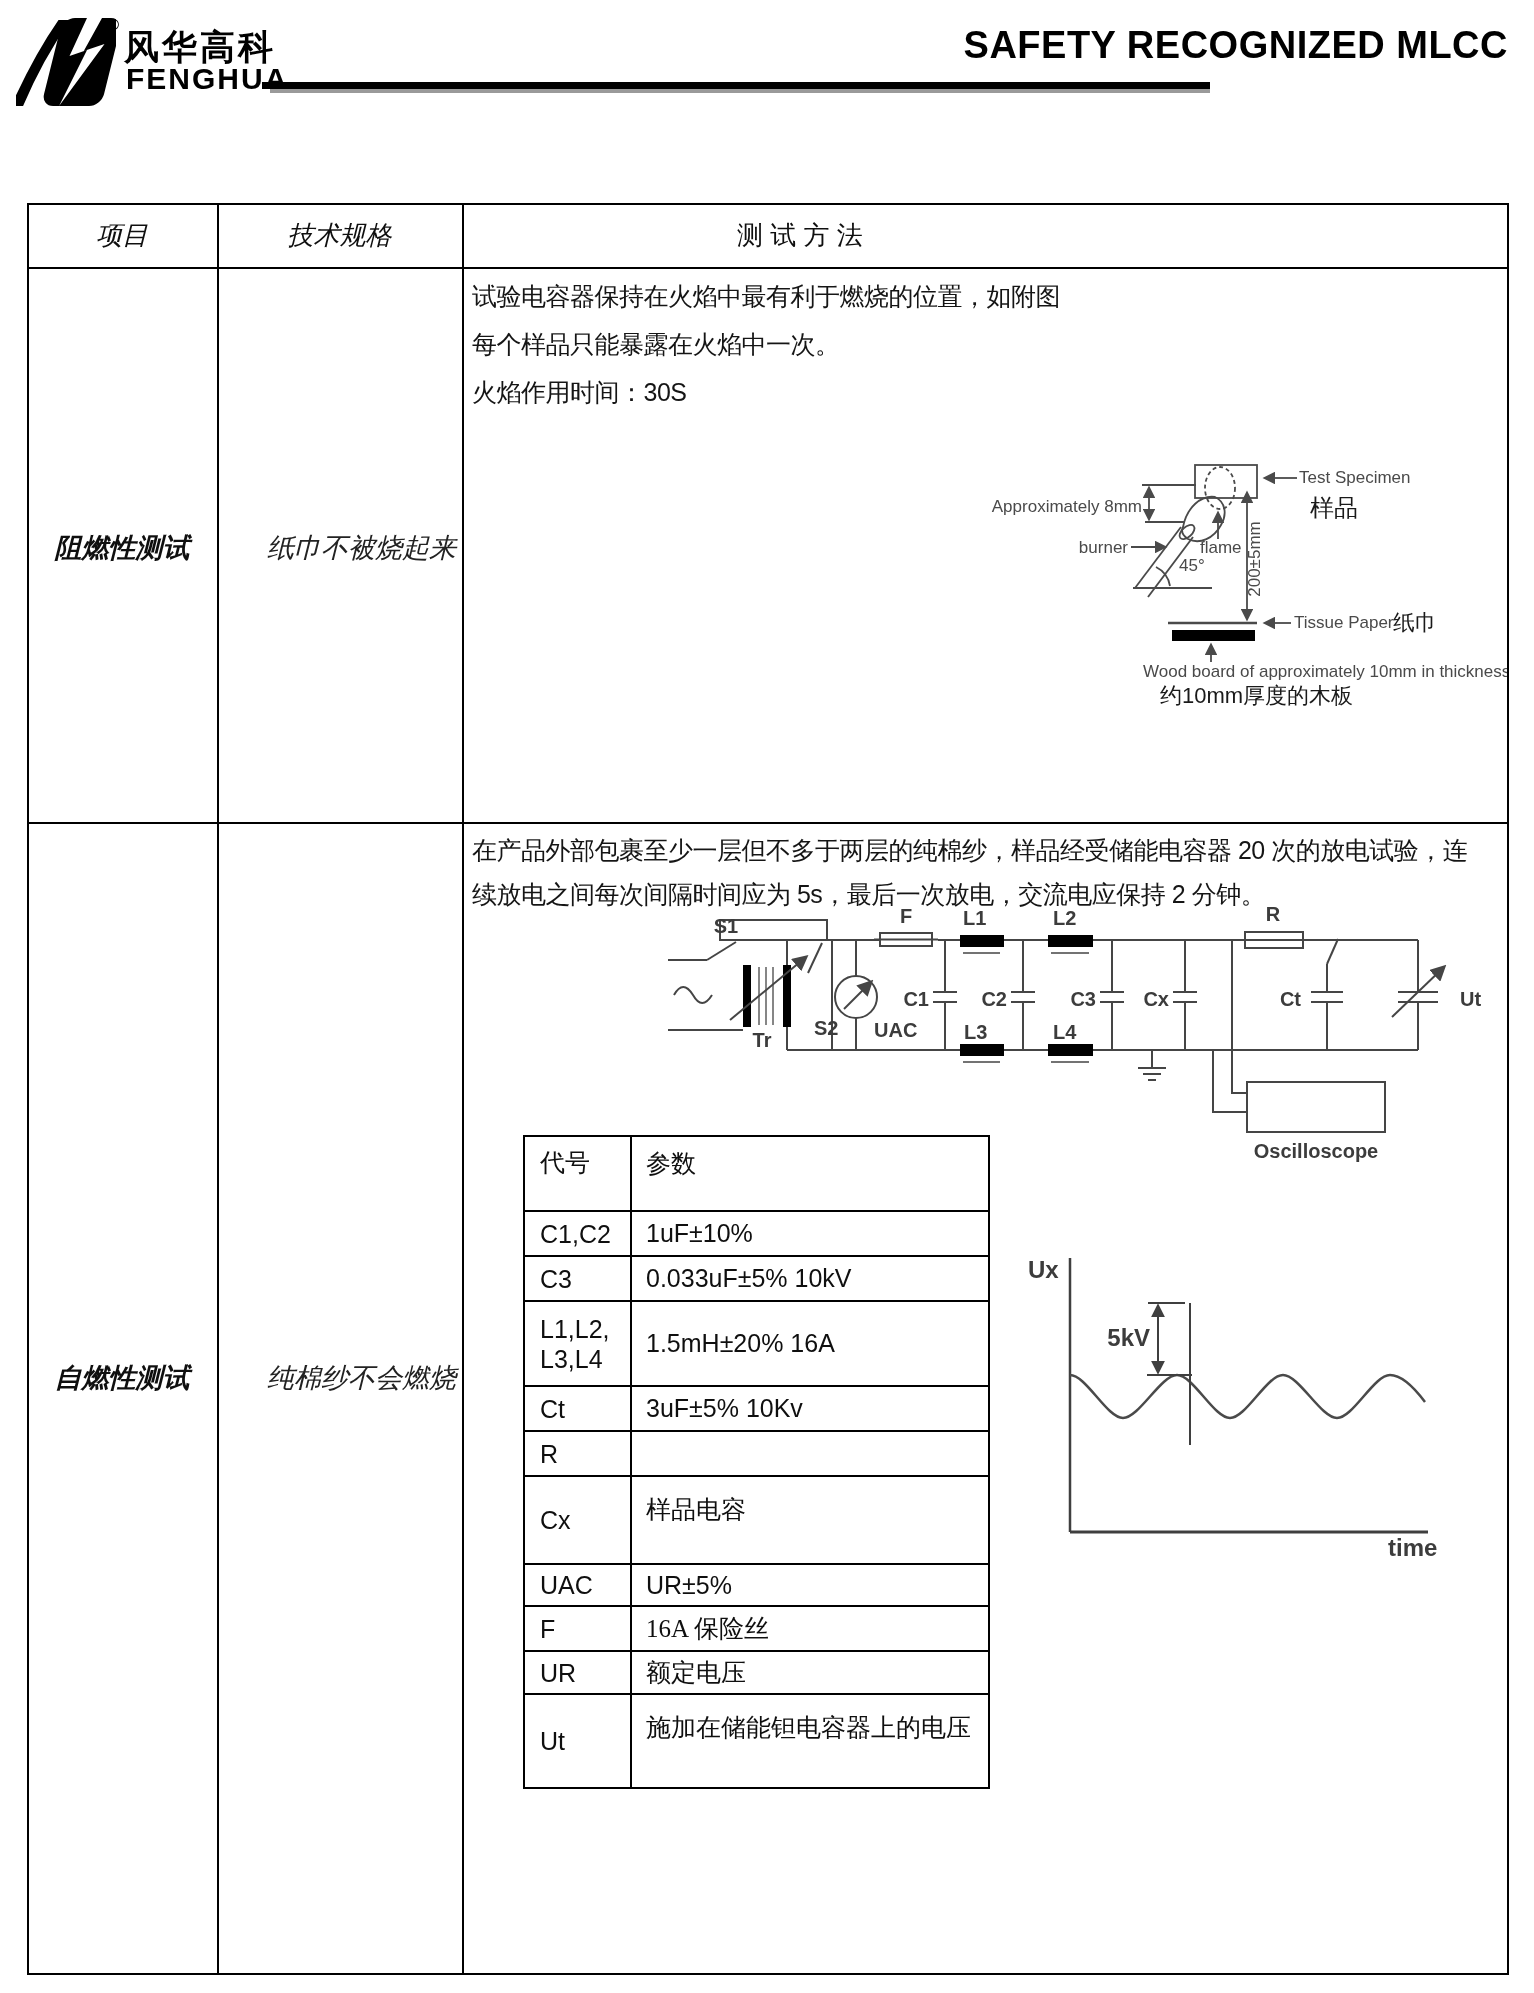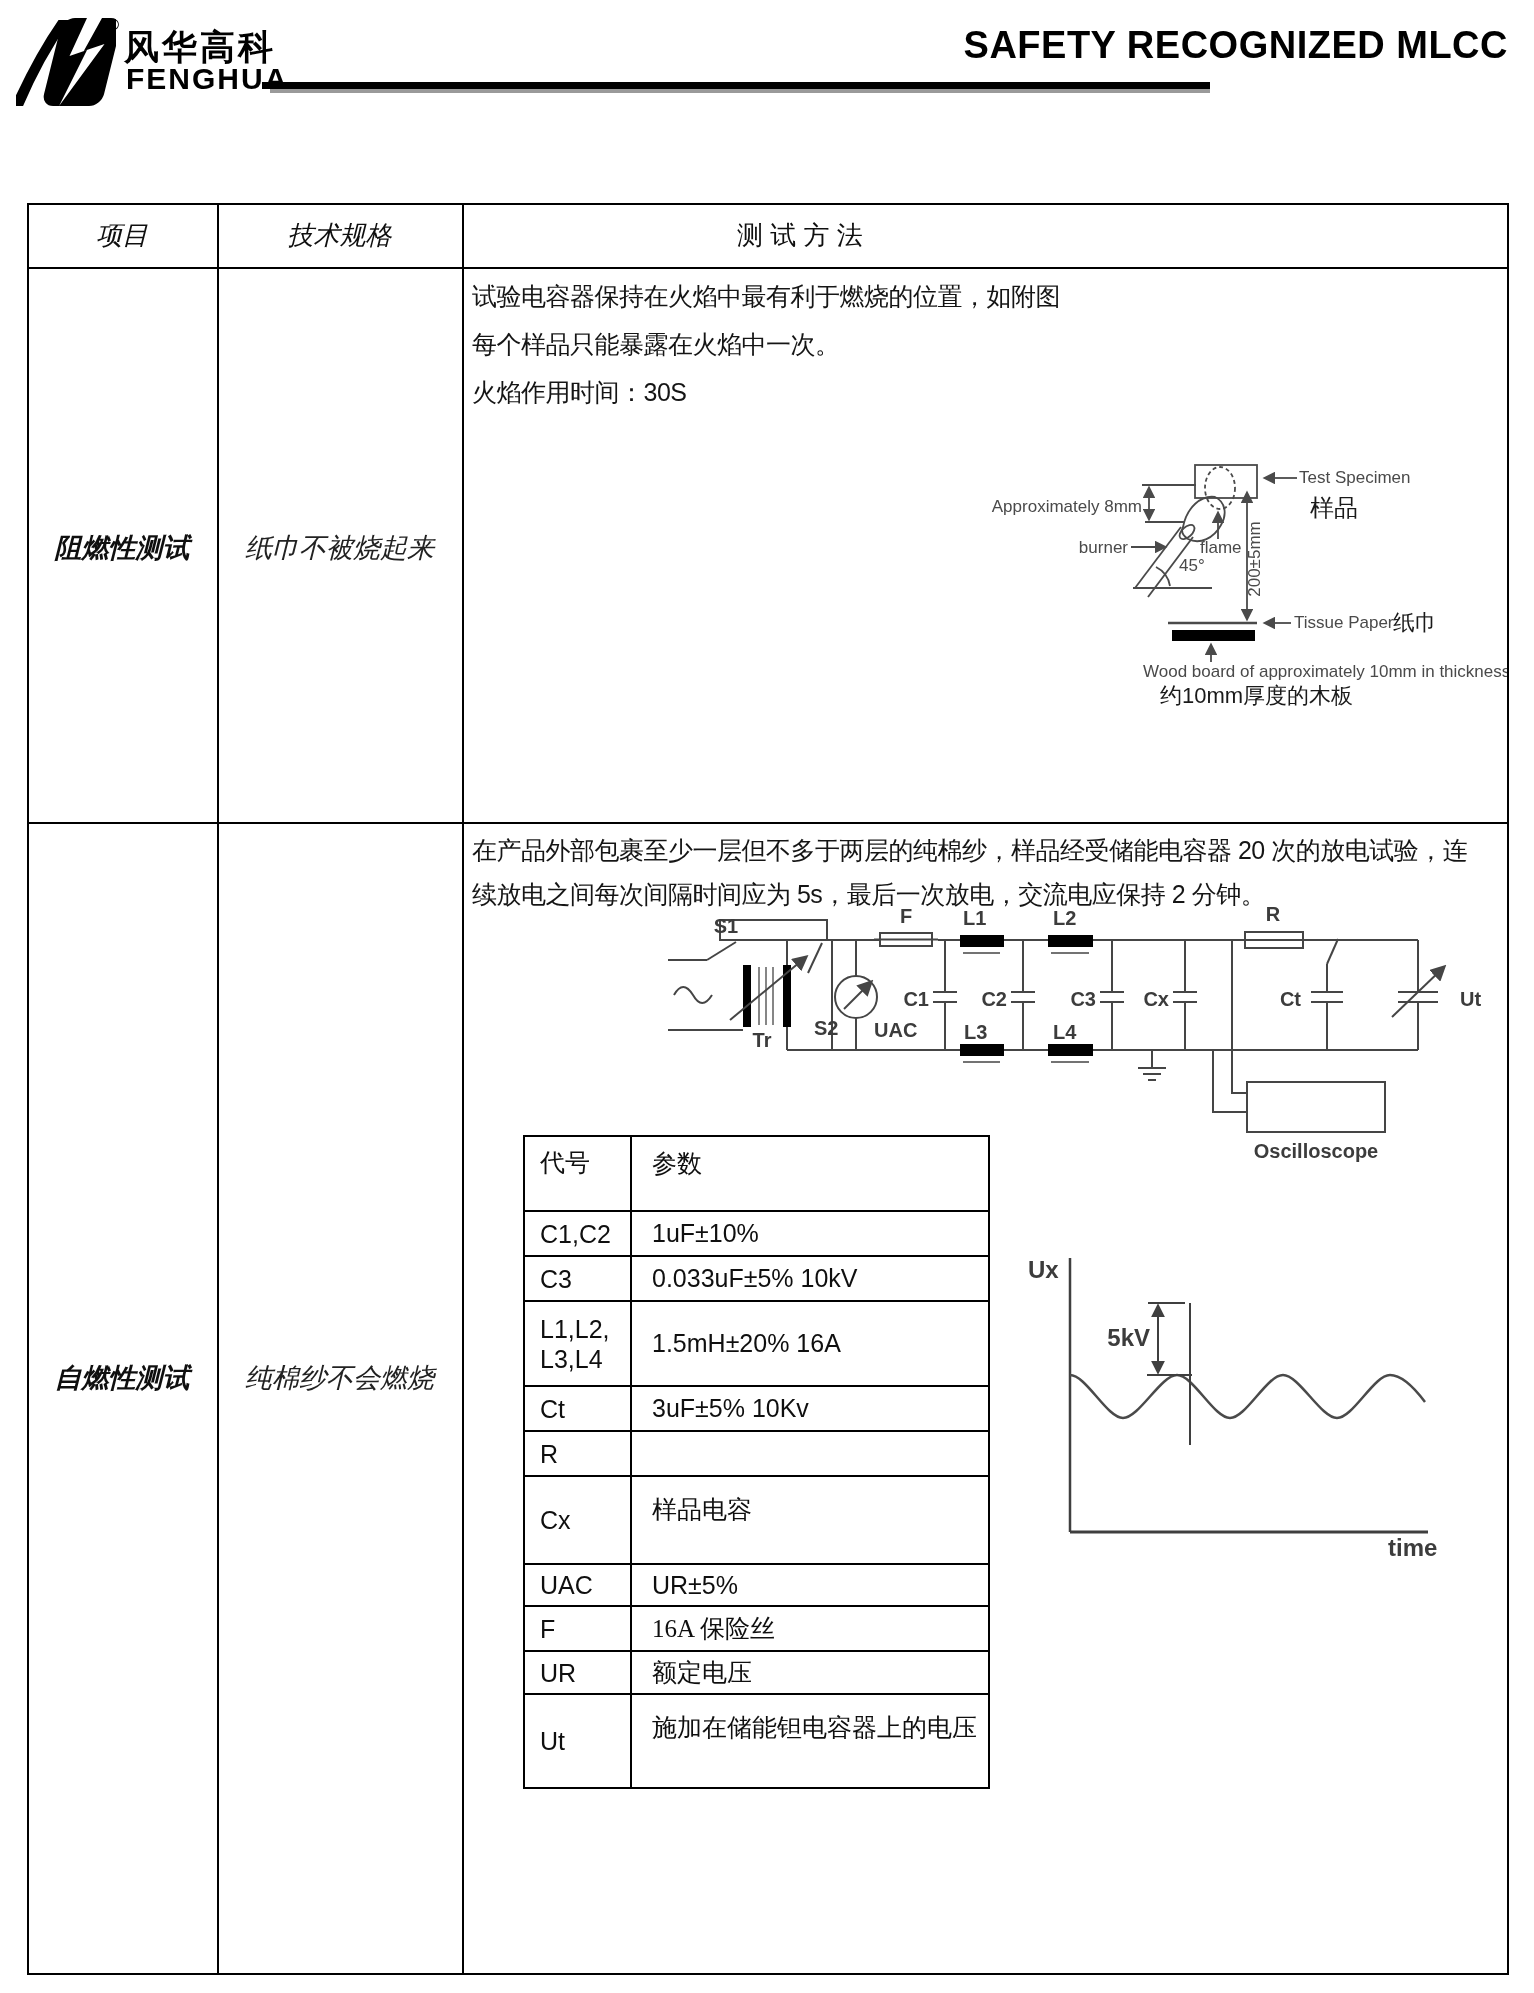--- a/index.html
+++ b/index.html
@@ -14,25 +14,25 @@
   .reg{font-size:15px;font-weight:bold;color:#000;}
   .page-title{font-size:38px;font-weight:bold;color:#000;letter-spacing:0.5px;}
   .rule-black{background:#000;height:7px;}
   .rule-gray{background:#9a9a9a;height:4px;}
   
   .tbl{border:2px solid #000;}
   .vline{background:#000;width:2px;}
   .hline{background:#000;height:2px;}
   .th{font-size:26px;color:#0f0f0f;}
   .item-label{font-size:27px;font-weight:bold;color:#0f0f0f;}
-  .spec-label{font-size:27px;color:#222;}
+  .spec-label{font-size:27px;color:#222;padding-left:22px;}
   .method-line{font-size:25px;letter-spacing:-0.5px;color:#151515;white-space:nowrap;}
   
   .pt{border:2px solid #000;box-sizing:border-box;background:#fff;}
-  .pt-row{display:flex;box-sizing:border-box;border-bottom:2px solid #000;gap:6px;}
+  .pt-row{display:flex;box-sizing:border-box;border-bottom:2px solid #000;}
   .pt-row:last-child{border-bottom:none;}
   .pt-code{width:107px;border-right:2px solid #000;box-sizing:border-box;display:flex;
            align-items:center;padding-left:15px;font-size:25px;color:#0f0f0f;white-space:pre-line;line-height:30px;}
   .pt-val{flex:1;display:flex;align-items:center;padding-left:14px;font-size:25px;color:#0f0f0f;}
   .vtop{align-items:flex-start !important;padding-top:8px;margin-top:8px;}
   .htop{align-items:flex-start !important;padding-top:10px;}
   .bold{font-weight:normal;}
   svg text{font-family:"Liberation Sans","DejaVu Sans",sans-serif;}
   .dlab{font-size:17px;fill:#4a4a4a;}
   .clab{font-size:20px;font-weight:600;fill:#3c3c3c;}

